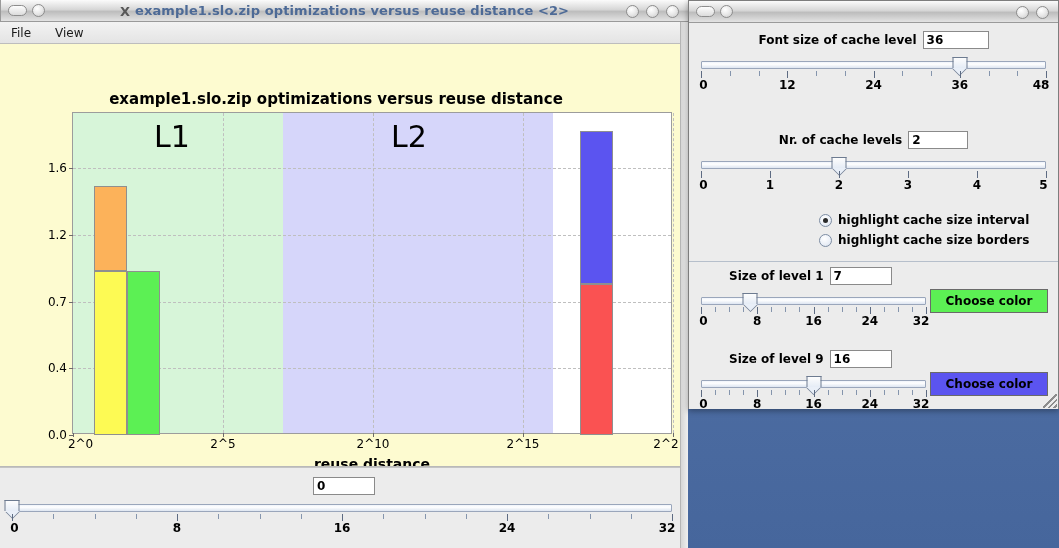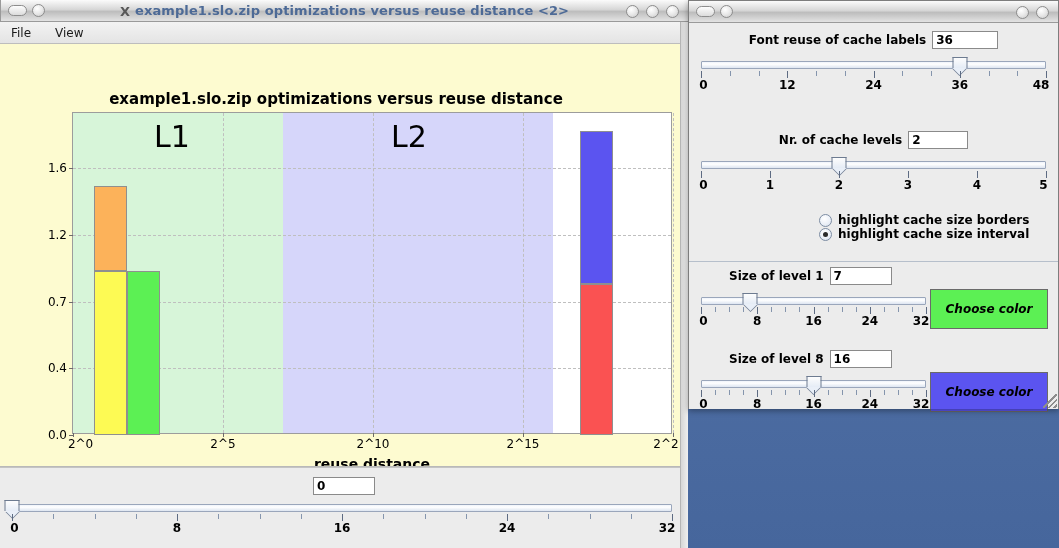--- a/index.html
+++ b/index.html
@@ -166,21 +166,21 @@
     background: radial-gradient(circle at 40% 32%,#ffffff 0%,#eaeff7 60%,#d3dce8 100%);
     position: relative; flex: none;
   }
   .radio.checked::after {
     content: ""; position: absolute; left: 3px; top: 3px;
     width: 5px; height: 5px; border-radius: 50%; background: #2a2a2a;
   }
   .choose-btn {
     border: 1px solid #6a6a6a; font-size: 12px; font-weight: bold; color: #000;
     display: flex; align-items: center; justify-content: center;
-    height: 40px; width: 118px; font-style: italic;
+    height: 24px; width: 118px;
   }
   .resize-grip {
     position: absolute; right: 1px; bottom: 1px; width: 14px; height: 14px;
     background:
       linear-gradient(135deg, transparent 45%, #8d8d8d 45%, #8d8d8d 54%, transparent 54%),
       linear-gradient(135deg, transparent 65%, #8d8d8d 65%, #8d8d8d 74%, transparent 74%),
       linear-gradient(135deg, transparent 85%, #8d8d8d 85%, #8d8d8d 94%, transparent 94%);
   }
   #win-right-shadow {
     position: absolute; left: 688px; top: 0; width: 371px; height: 409px;
@@ -334,21 +334,21 @@
       <div class="tb-right">
         <div class="btn-circle"></div>
         <div class="btn-circle"></div>
       </div>
     </div>
 
     <div id="cache-body">
 
       <div style="position:absolute; left:0; top:8px; width:369px;">
         <div class="field-row">
-          <span>Font reuse of cache labels</span>
+          <span>Font size of cache level</span>
           <div class="txtfield" style="width:66px">36</div>
         </div>
         <div style="position:absolute; left:12px; top:26px; width:345px;">
           <div class="slider">
             <div class="slider-track"></div>
             <div class="slider-thumb" id="font-thumb" style="left: 258.75px;">
               <i></i>
                 <b></b>
             </div>
           </div>
@@ -411,27 +411,27 @@
               <div class="tickmark major" style="left: 276px;"></div>
               <div class="ticklabel" style="left: 276px;">4</div>
               <div class="tickmark major" style="left: 345px;"></div>
               <div class="ticklabel" style="left: 345px; transform: translateX(-80%);">5</div>
             </div>
         </div>
       </div>
 
       <div style="position:absolute; left:818px; top:0; width:0;"></div>
       <div style="position:absolute; left:130px; top:190px;">
+        <div class="radio-row" style="margin-bottom:6px">
+          <span class="radio checked"></span>
+          <span>highlight cache size interval</span>
+        </div>
         <div class="radio-row">
           <span class="radio"></span>
           <span>highlight cache size borders</span>
-        </div>
-        <div class="radio-row" style="margin-bottom:6px">
-          <span class="radio checked"></span>
-          <span>highlight cache size interval</span>
         </div>
       </div>
 
       <div class="sep" style="position:absolute; left:0; top:238px; width:369px;"></div>
 
       <div style="position:absolute; left:0; top:244px; width:369px;">
         <div class="field-row" style="justify-content:flex-start; padding-left:40px;">
           <span>Size of level 1</span>
           <div class="txtfield" style="width:62px">7</div>
         </div>
@@ -471,21 +471,21 @@
               <div class="ticklabel" style="left: 168.75px;">24</div>
               <div class="tickmark major" style="left: 225px;"></div>
               <div class="ticklabel" style="left: 225px; transform: translateX(-80%);">32</div>
             </div>
         </div>
         <div class="choose-btn" id="l1-color-btn" style="position: absolute; right: 10px; top: 22px; background: rgb(92, 240, 84);">Choose color</div>
       </div>
 
       <div style="position:absolute; left:0; top:327px; width:369px;">
         <div class="field-row" style="justify-content:flex-start; padding-left:40px;">
-          <span>Size of level 8</span>
+          <span>Size of level 9</span>
           <div class="txtfield" style="width:62px">16</div>
         </div>
         <div style="position:absolute; left:12px; top:26px; width:225px;">
           <div class="slider">
             <div class="slider-track"></div>
             <div class="slider-thumb" id="l2-thumb" style="left: 112.5px;">
               <i></i>
                 <b></b>
             </div>
           </div>

